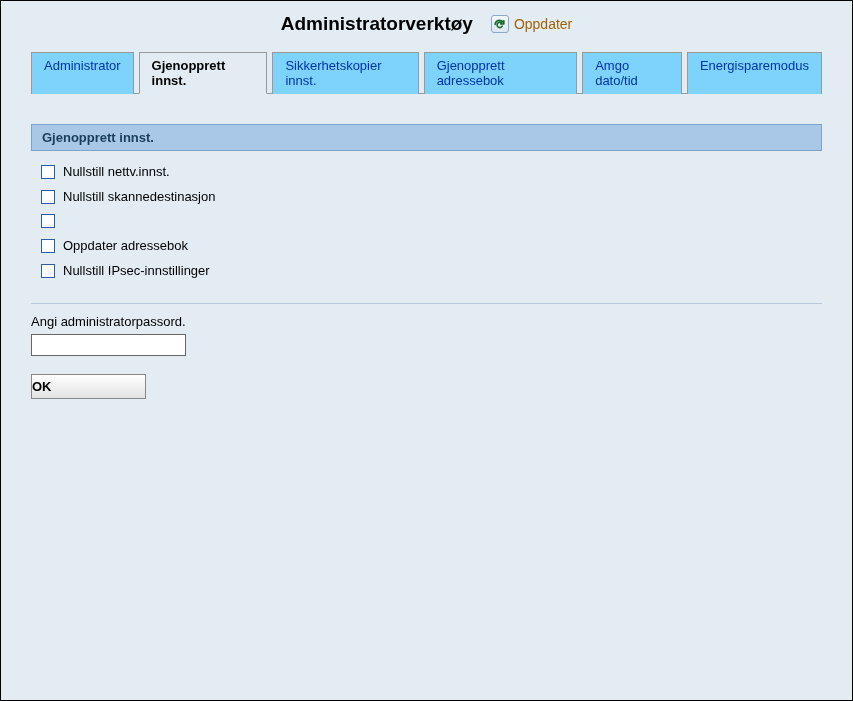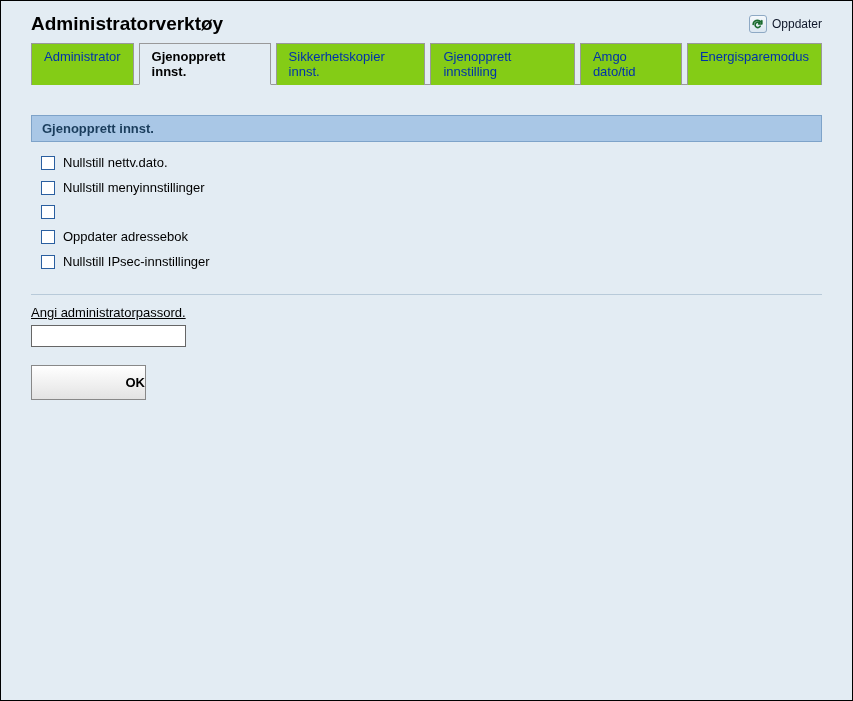--- a/index.html
+++ b/index.html
@@ -16,37 +16,37 @@
     .outer-frame {
       width: 853px;
       height: 701px;
       border: 1px solid #000;
       background: #e3ecf3;
       padding: 12px 30px 20px 30px;
       position: relative;
     }
     .header-row {
       display: flex;
-      justify-content: space-between;
-      align-items: center;
-      margin-bottom: 7px;
+      justify-content: center;
+      align-items: center;
+      margin-bottom: 16px;
       gap: 18px;
     }
     .page-title {
       font-size: 19px;
       font-weight: bold;
       color: #000;
     }
     .refresh-link {
       display: flex;
       align-items: center;
       gap: 5px;
-      color: #0f172a;
-      cursor: pointer;
-      font-size: 12px;
+      color: #a16207;
+      cursor: pointer;
+      font-size: 14px;
     }
     .refresh-icon {
       width: 18px;
       height: 18px;
       border: 1px solid #8ea9c4;
       border-radius: 3px;
       background: linear-gradient(#f5f9fc, #dbe7f1);
       display: flex;
       align-items: center;
       justify-content: center;
@@ -58,21 +58,21 @@
     .tabs-row {
       display: flex;
       gap: 5px;
       border-bottom: 1px solid #999;
       margin-bottom: 30px;
     }
     .tab {
       padding: 5px 12px;
       border: 1px solid #999;
       border-bottom: none;
-      background: #84cc16;
+      background: #7dd3fc;
       color: #0033aa;
       cursor: pointer;
       font-size: 13px;
       position: relative;
       top: 1px;
     }
     .tab.active {
       background: #e3ecf3;
       color: #000;
       font-weight: bold;
@@ -115,48 +115,47 @@
       cursor: pointer;
       color: #000;
     }
     .separator {
       border: none;
       border-top: 1px solid #b8cad9;
       margin: 20px 0 10px 0;
     }
     .password-section {
       margin-bottom: 18px;
-      text-decoration: underline;
     }
     .password-label {
       display: block;
       margin-bottom: 5px;
       color: #000;
     }
     .password-input {
       width: 155px;
       height: 22px;
       border: 1px solid #666;
       background: #fff;
       padding: 2px 4px;
       font-size: 13px;
     }
     .button-row {
       display: flex;
       gap: 18px;
     }
     .btn {
       width: 115px;
-      height: 35px;
+      height: 25px;
       border: 1px solid #888;
       background: linear-gradient(#ffffff, #e3e3e3);
       font-size: 13px;
       font-weight: bold;
       cursor: pointer;
-      text-align: right;
+      text-align: left;
     }
   </style>
 </head>
 <body>
 
 <div class="outer-frame">
 
   <div class="header-row">
     <div class="page-title">Administratorverktøy</div>
     <div class="refresh-link">
@@ -166,35 +165,35 @@
         </svg>
       </span>
       <span>Oppdater</span>
     </div>
   </div>
 
   <div class="tabs-row">
     <div class="tab">Administrator</div>
     <div class="tab active">Gjenopprett innst.</div>
     <div class="tab">Sikkerhetskopier innst.</div>
-    <div class="tab">Gjenopprett innstilling</div>
+    <div class="tab">Gjenopprett adressebok</div>
     <div class="tab">Amgo dato/tid</div>
     <div class="tab">Energisparemodus</div>
   </div>
 
   <div class="section-header">Gjenopprett innst.</div>
 
   <div class="checkbox-list">
     <div class="checkbox-item">
       <input type="checkbox" id="cb0" style="">
-      <label for="cb0">Nullstill nettv.dato.</label>
+      <label for="cb0">Nullstill nettv.innst.</label>
     </div>
     <div class="checkbox-item">
       <input type="checkbox" id="cb1" style="">
-      <label for="cb1">Nullstill menyinnstillinger</label>
+      <label for="cb1">Nullstill skannedestinasjon</label>
     </div>
     <div class="checkbox-item">
       <input type="checkbox" id="cb3" style="">
     </div>
     <div class="checkbox-item">
       <input type="checkbox" id="cb4" style="">
       <label for="cb4">Oppdater adressebok</label>
     </div>
     <div class="checkbox-item">
       <input type="checkbox" id="cb5" style="">

